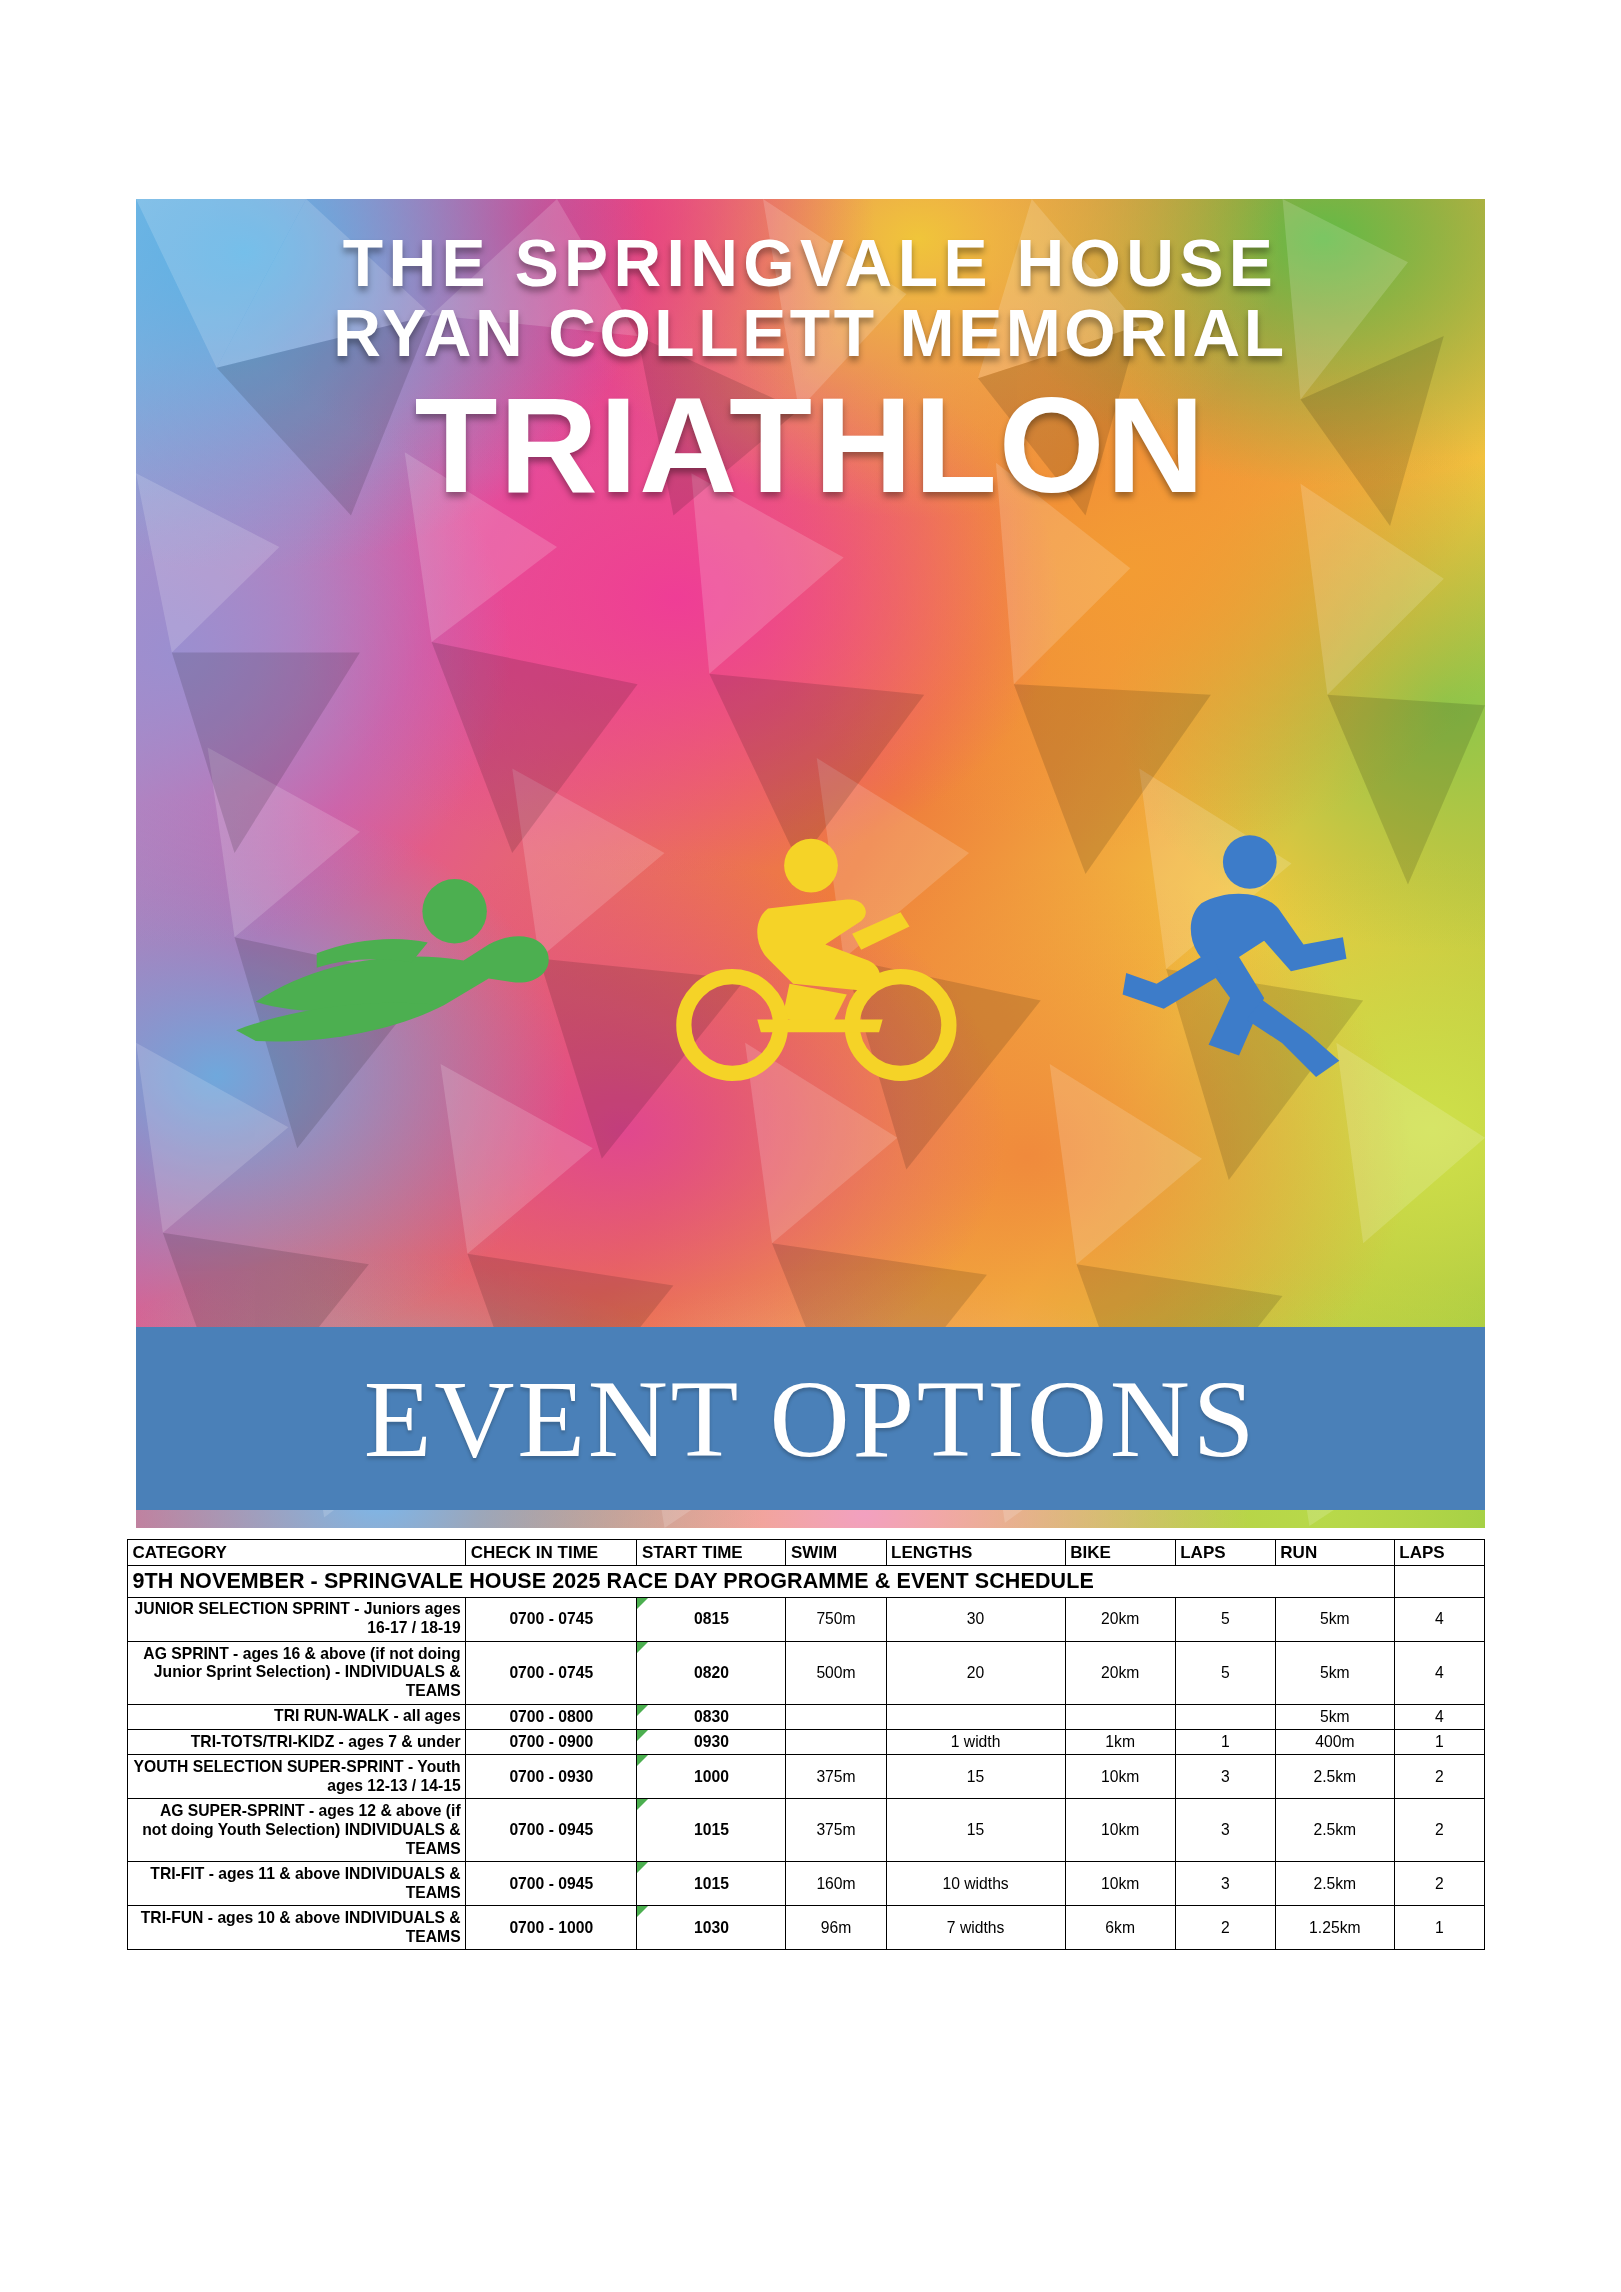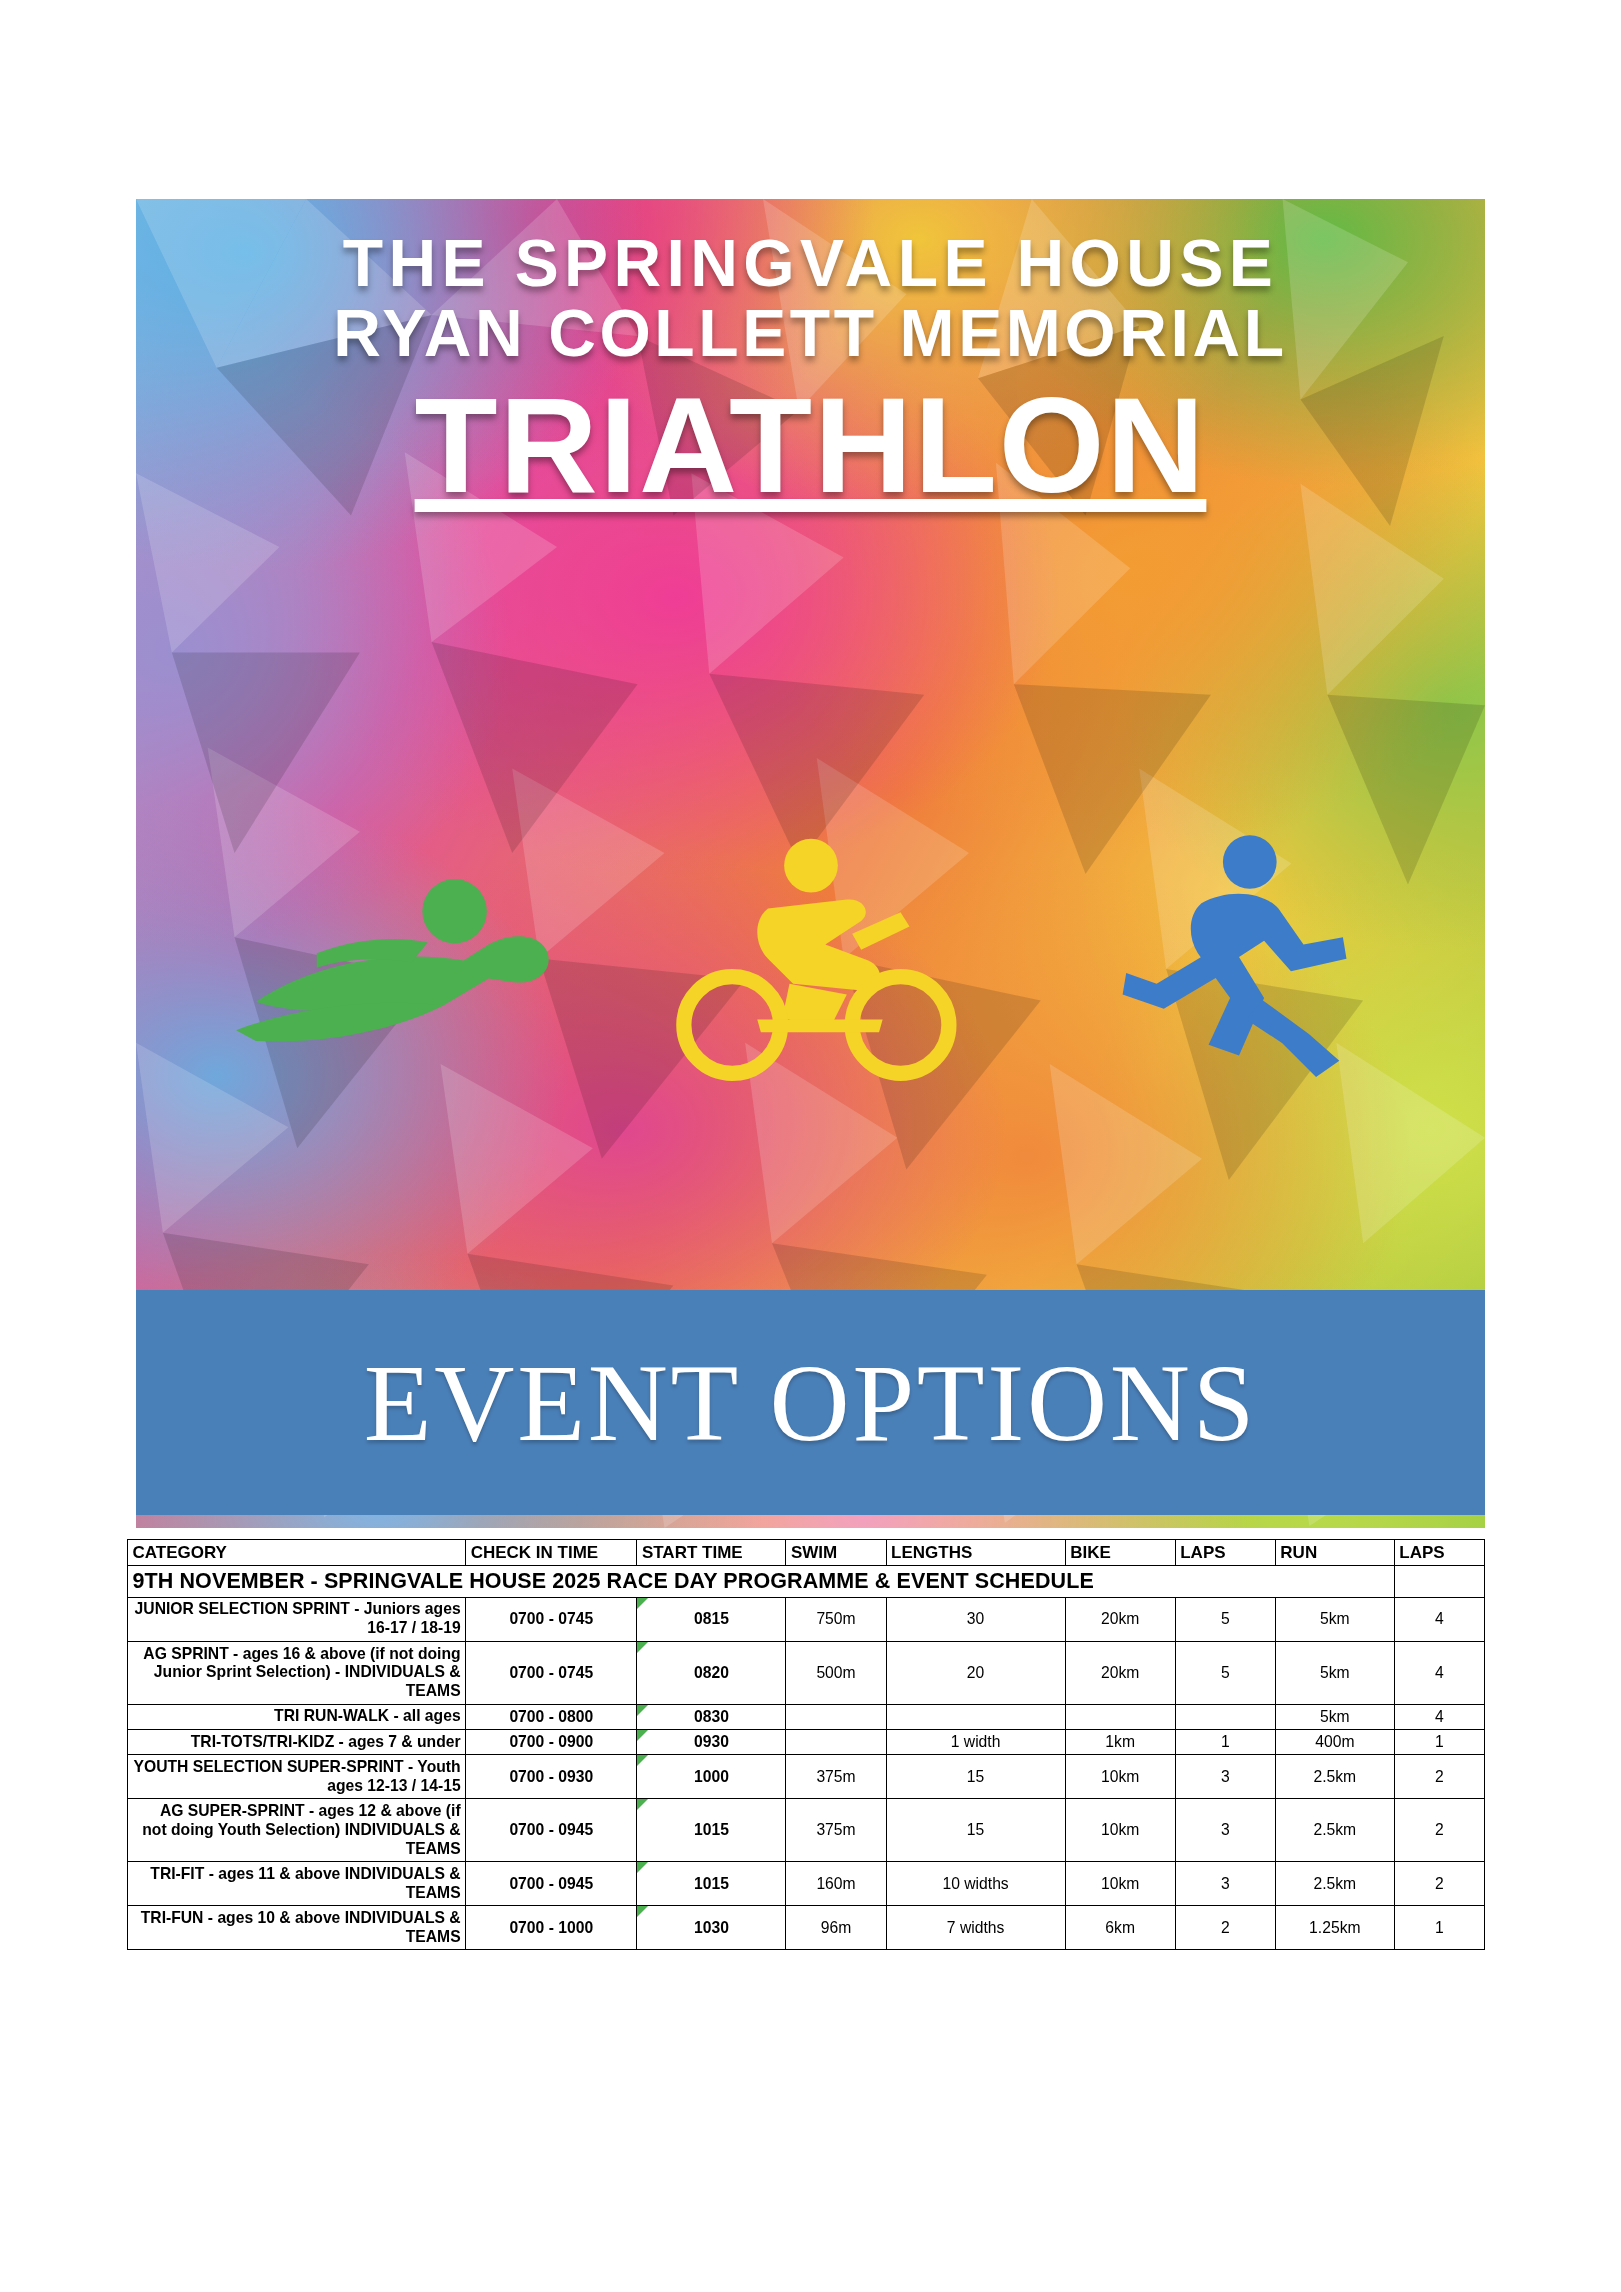--- a/index.html
+++ b/index.html
@@ -60,37 +60,37 @@
     text-align: center;
     color: #ffffff;
     font-family: "Liberation Sans", sans-serif;
     font-weight: bold;
     letter-spacing: 2.7px;
     text-shadow: 0 4.5px 6.3px rgba(0,0,0,0.35);
     line-height: 1.06;
   }
   .hero-title .l1 { font-size: 66px; letter-spacing: 5.4px; display: block; }
   .hero-title .l2 { font-size: 66px; letter-spacing: 3.6px; display: block; }
-  .hero-title .l3 { font-size: 136px; letter-spacing: 1.8px; display: block; margin-top: 3.6px; text-decoration: underline; }
+  .hero-title .l3 { font-size: 136px; letter-spacing: 1.8px; display: block; margin-top: 3.6px; }
 
   .athletes {
     position: absolute;
     left: 0; right: 0;
     top: 627px;
     height: 287px;
   }
   .athletes svg { display: block; margin: 0 auto; }
 
   
   .band {
     position: absolute;
     left: 136px;
-    top: 1290px;
+    top: 1327px;
     width: 1349px;
-    height: 225px;
+    height: 183px;
     background: #4a80b8;
     display: flex;
     align-items: center;
     justify-content: center;
   }
   .band-text {
     color: #ffffff;
     font-family: "Liberation Serif", serif;
     font-size: 111px;
     letter-spacing: 2.7px;

